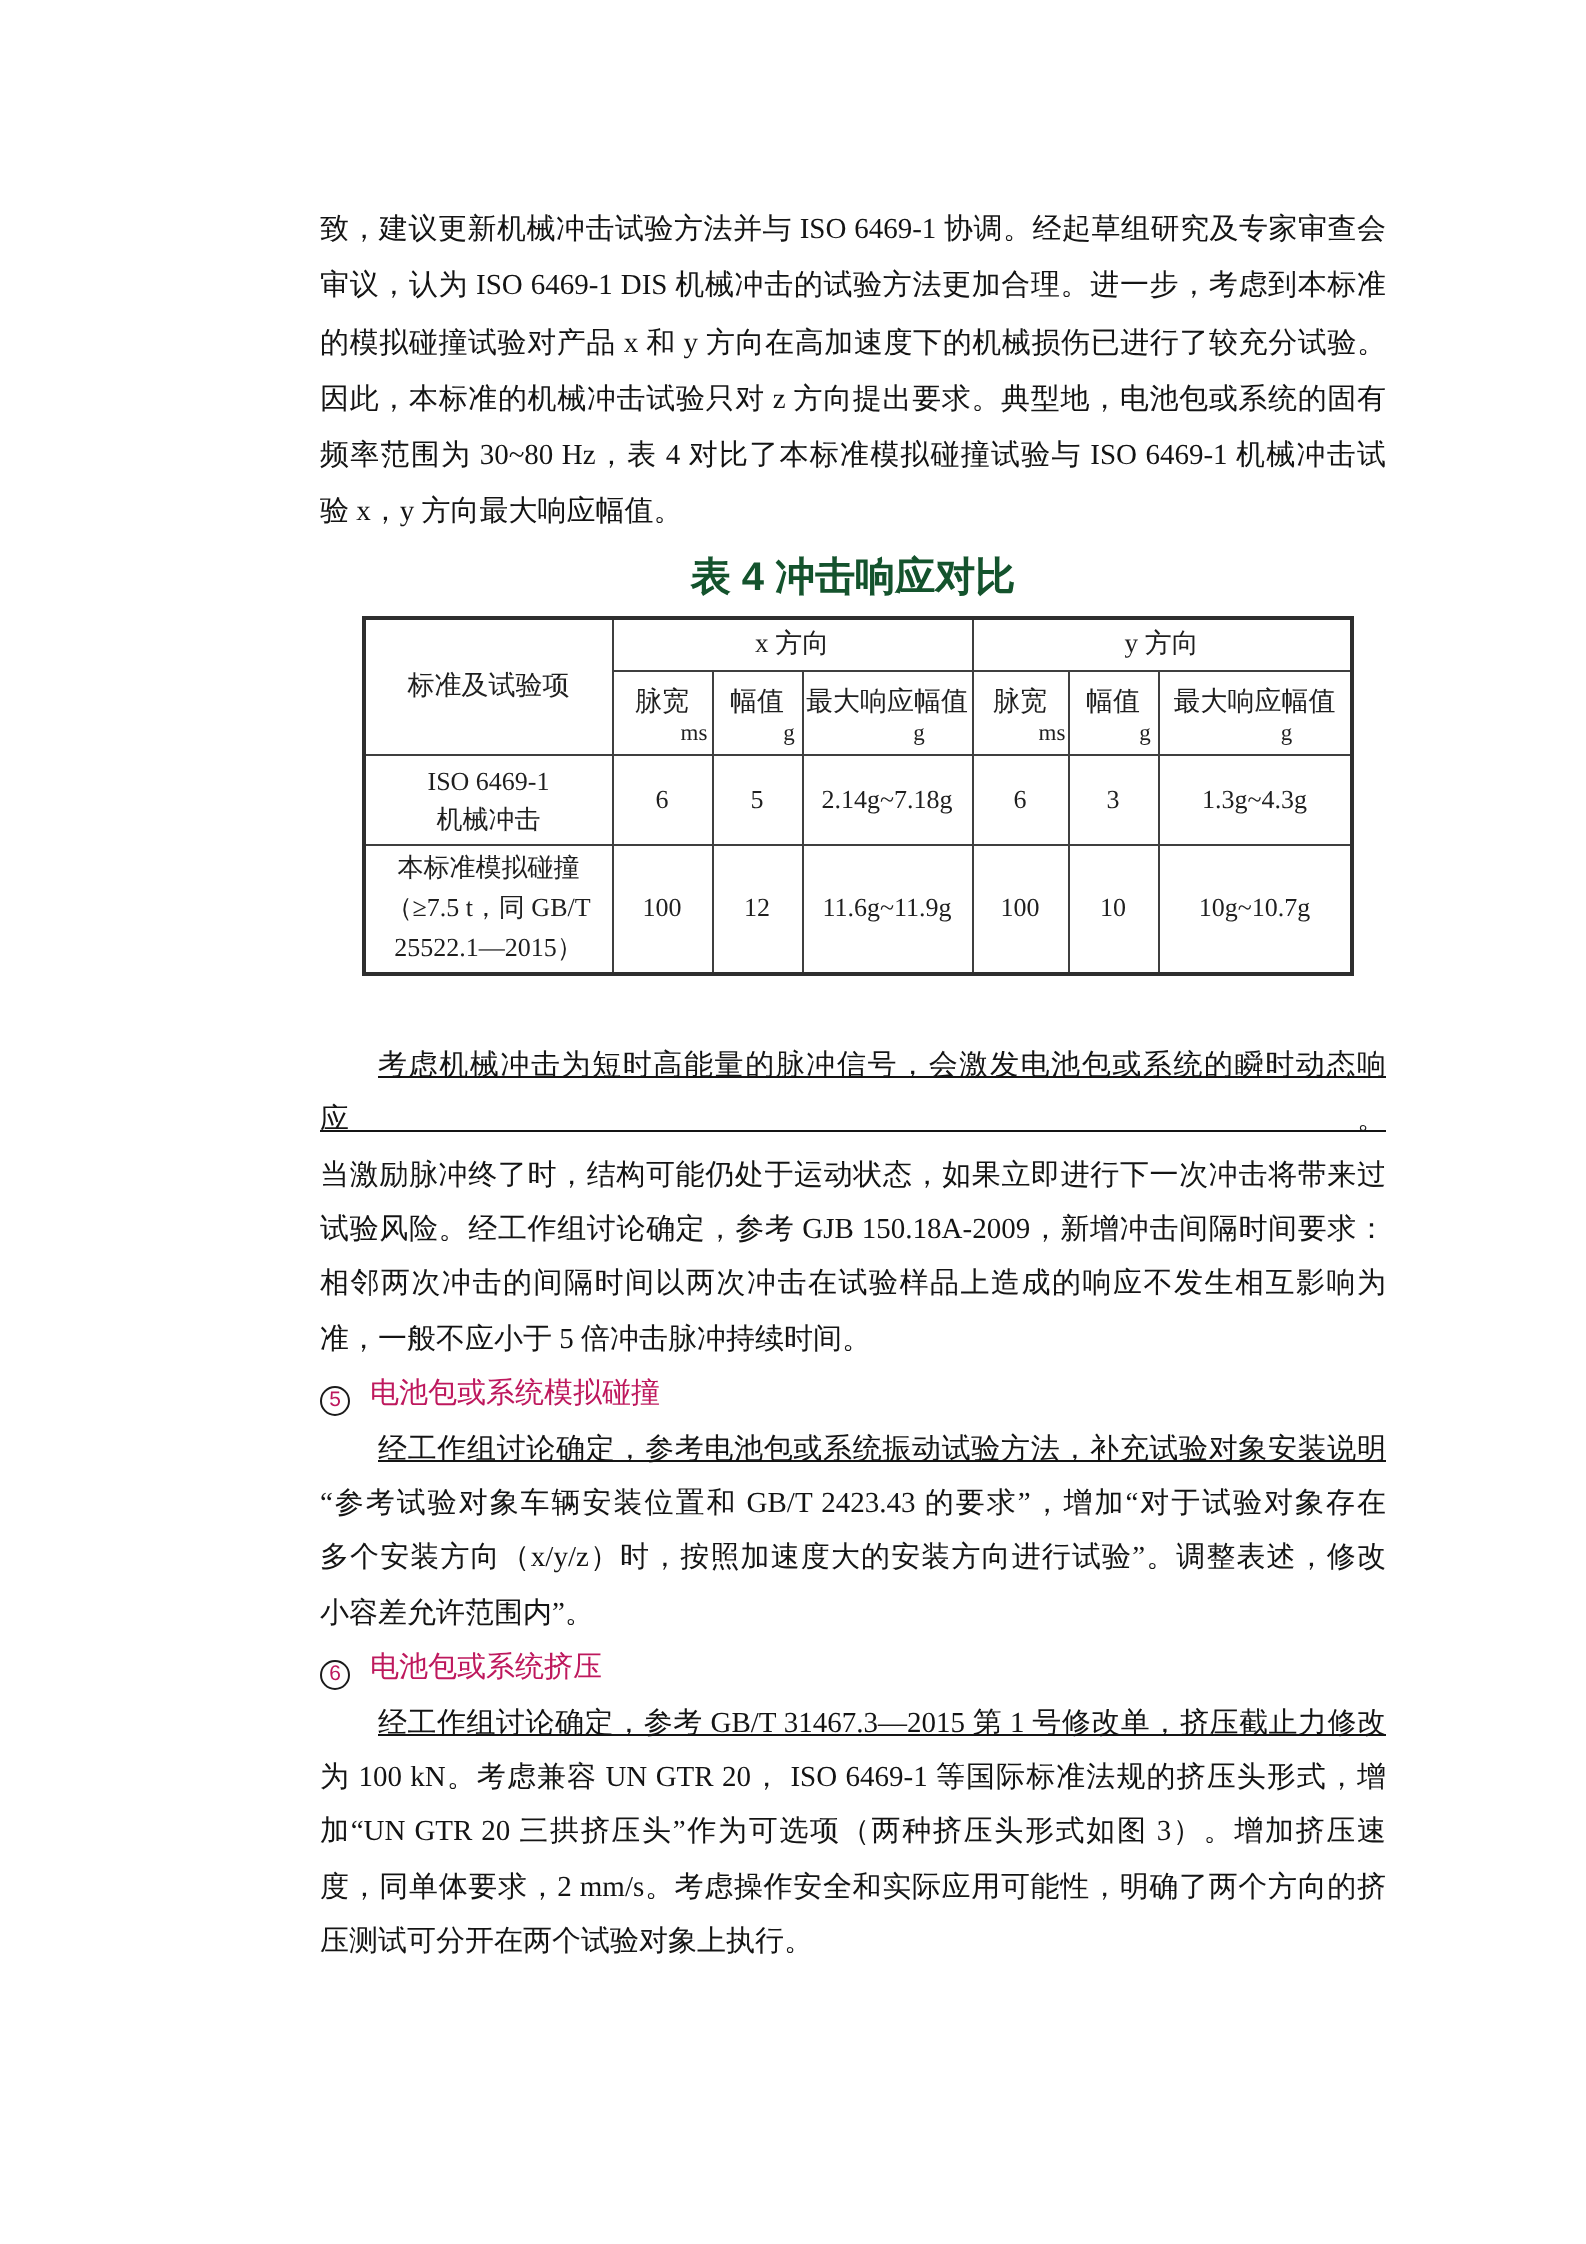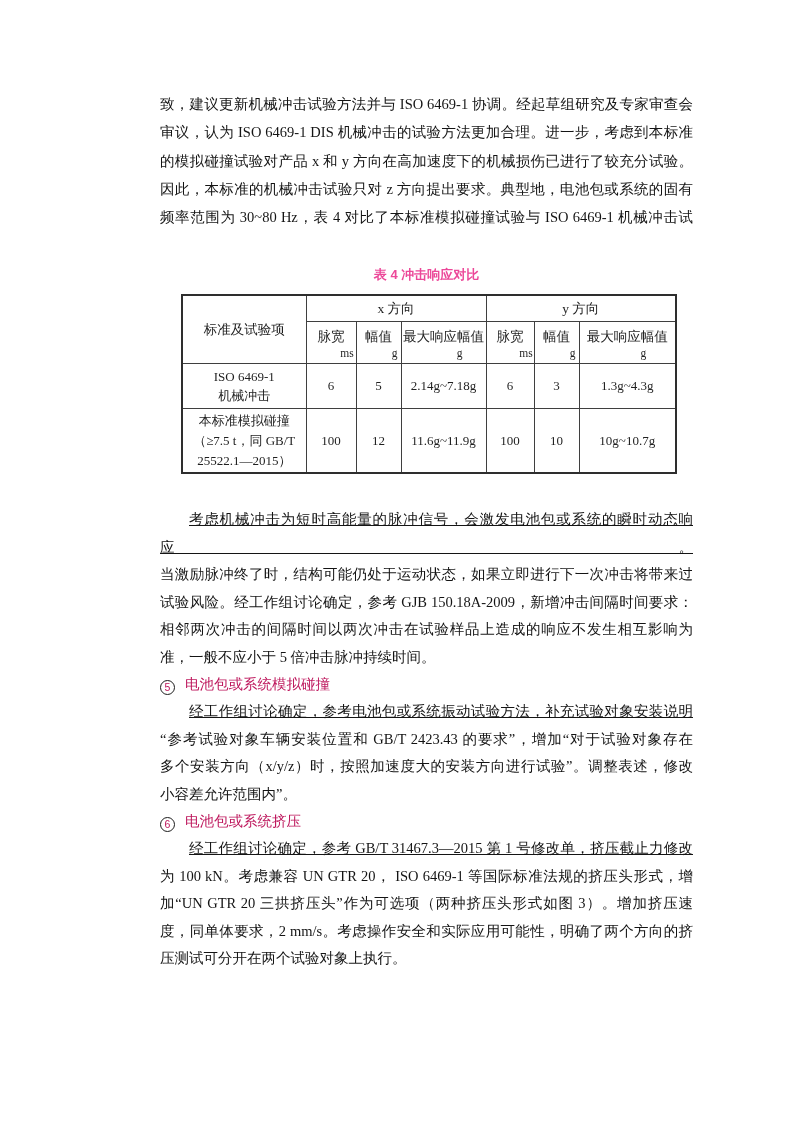--- a/index.html
+++ b/index.html
@@ -6,40 +6,40 @@
   .page{
     position:relative;
     width:793px;height:1122px;
     background:#ffffff;
     overflow:hidden;
     color:#1b1b1b;
     font-family:"Liberation Serif","DejaVu Serif",serif;
   }
   .content{
     position:absolute;
-    left:160px;top:5px;
+    left:160px;top:16px;
     width:533px;
   }
   
   .para{font-size:14.5px;line-height:28.3px;color:#141414;}
   .para .ln{text-align:justify;text-align-last:justify;}
   .para .ln.last{text-align-last:left;}
   .para .ln.ind{text-indent:2em;text-decoration:underline;}
   .p1{margin-top:85px;}
   .p2{margin-top:32px;}
   .block2{line-height:27.4px;}
 
   .table-title{
-    margin-top:32px;
+    margin-top:6px;
     text-align:center;
     font-family:"Liberation Sans","DejaVu Sans",sans-serif;
     font-weight:bold;
-    font-size:13px;
+    font-size:20px;
     line-height:24px;
-    color:#ec4899;
+    color:#14532d;
   }
 
   table.cmp{
     margin:7px 0 0 21px;
     width:494px;
     border-collapse:collapse;
     table-layout:fixed;
     border:2px solid #2e2e2e;
   }
   table.cmp th,table.cmp td{
@@ -78,20 +78,21 @@
 
 <div class="page">
   <div class="content">
 
     <div class="para p1">
         <div class="ln">致，建议更新机械冲击试验方法并与 ISO 6469-1 协调。经起草组研究及专家审查会</div>
         <div class="ln">审议，认为 ISO 6469-1 DIS 机械冲击的试验方法更加合理。进一步，考虑到本标准</div>
         <div class="ln">的模拟碰撞试验对产品 x 和 y 方向在高加速度下的机械损伤已进行了较充分试验。</div>
         <div class="ln">因此，本标准的机械冲击试验只对 z 方向提出要求。典型地，电池包或系统的固有</div>
         <div class="ln">频率范围为 30~80 Hz，表 4 对比了本标准模拟碰撞试验与 ISO 6469-1 机械冲击试</div>
+        <div class="ln last">验 x，y 方向最大响应幅值。</div>
       </div>
 
     <div class="table-title">表 4 冲击响应对比</div>
 
     <table class="cmp">
       <colgroup>
         <col style="width:124px">
           <col style="width:50px">
           <col style="width:45px">
           <col style="width:85px">

